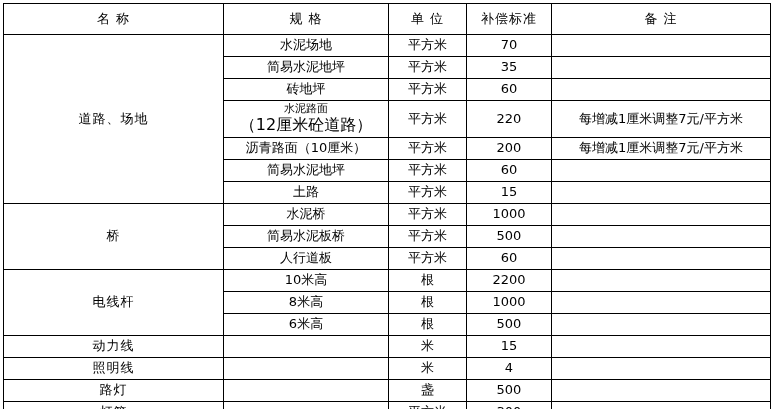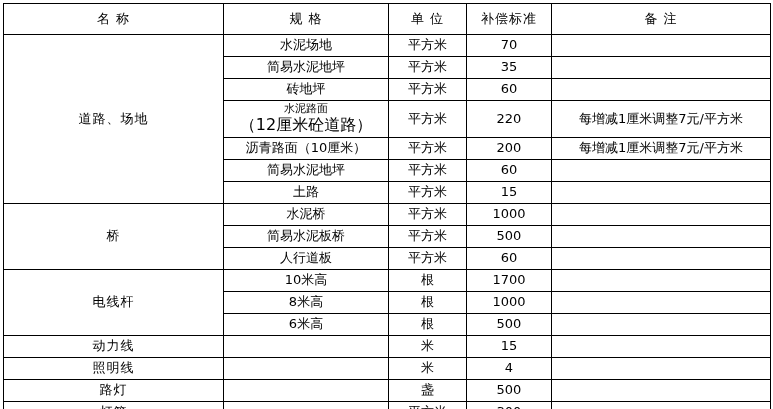--- a/index.html
+++ b/index.html
@@ -155,21 +155,21 @@
         <tr>
           <td class="spec">人行道板</td>
           <td class="unit">平方米</td>
           <td class="std">60</td>
           <td class="note"></td>
         </tr>
         <tr>
           <td class="cat" rowspan="3">电线杆</td>
           <td class="spec">10米高</td>
           <td class="unit">根</td>
-          <td class="std">1700</td>
+          <td class="std">2200</td>
           <td class="note"></td>
         </tr>
         <tr>
           <td class="spec">8米高</td>
           <td class="unit">根</td>
           <td class="std">1000</td>
           <td class="note"></td>
         </tr>
         <tr>
           <td class="spec">6米高</td>

